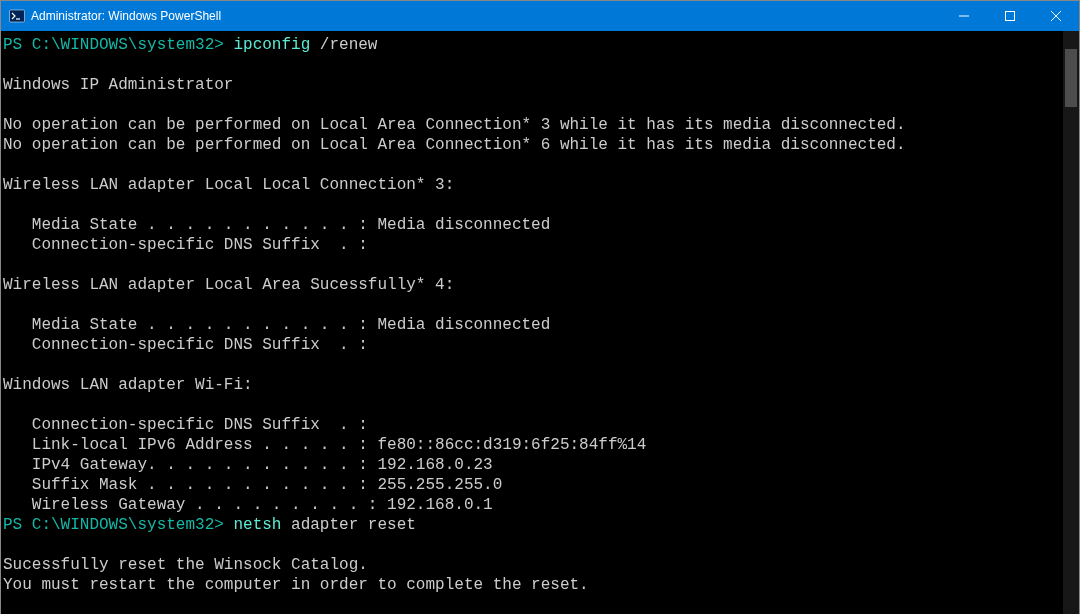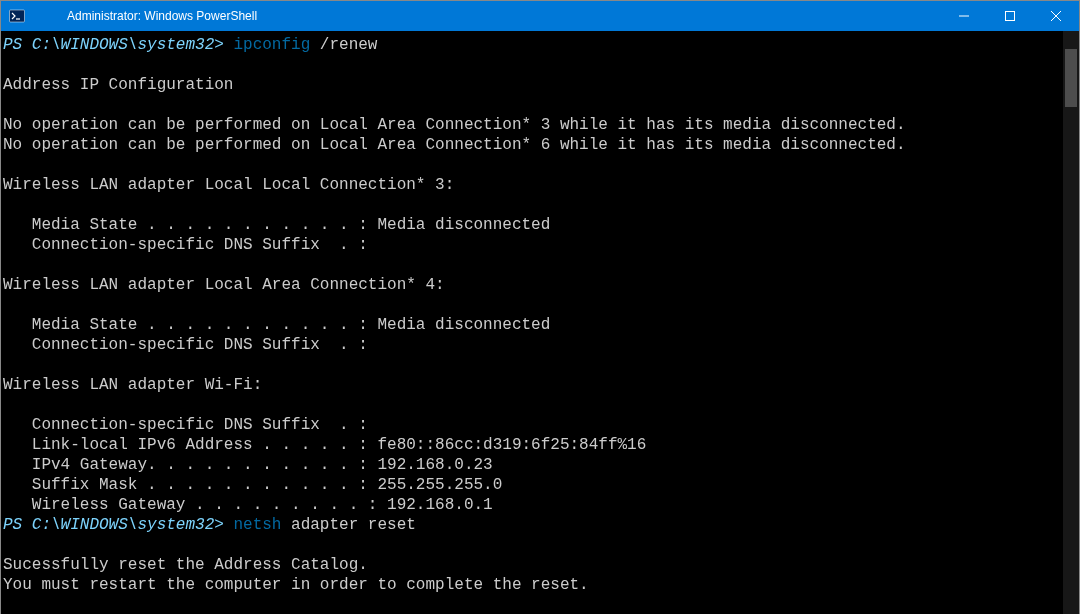--- a/index.html
+++ b/index.html
@@ -40,21 +40,20 @@
       height: 16px;
       margin-left: 8px;
       margin-right: 6px;
       display: flex;
       align-items: center;
       justify-content: center;
     }
     .titlebar-title {
       flex: 1;
       white-space: nowrap;
-      margin-left: 36px;
     }
     .titlebar-controls {
       display: flex;
       height: 100%;
     }
     .titlebar-btn {
       width: 46px;
       height: 100%;
       display: flex;
       align-items: center;
@@ -88,25 +87,24 @@
     }
     .scrollbar-thumb {
       position: absolute;
       top: 18px;
       left: 2px;
       right: 2px;
       height: 58px;
       background: #4d4d4d;
     }
     .prompt {
-      color: #7dd3fc;
-      font-style: italic;
+      color: #14b8a6;
     }
     .cmd-yellow {
-      color: #0369a1;
+      color: #5eead4;
     }
   </style>
 </head>
 <body>
 
 <div class="window">
 
   <div class="titlebar">
     <div class="titlebar-icon">
       <svg width="16" height="16" viewBox="0 0 16 16">
@@ -132,45 +130,45 @@
           <line x1="0" y1="0" x2="10" y2="10" stroke-width="1"></line>
           <line x1="10" y1="0" x2="0" y2="10" stroke-width="1"></line>
         </svg>
       </div>
     </div>
   </div>
 
   <div class="terminal-body">
     <div class="terminal-content"><span class="prompt">PS C:\WINDOWS\system32&gt; </span><span class="cmd-yellow">ipconfig </span><span>/renew</span>
 <span></span>
-<span>Address IP Configuration</span>
+<span>Windows IP Administrator</span>
 <span></span>
 <span>No operation can be performed on Local Area Connection* 3 while it has its media disconnected.</span>
 <span>No operation can be performed on Local Area Connection* 6 while it has its media disconnected.</span>
 <span></span>
 <span>Wireless LAN adapter Local Local Connection* 3:</span>
 <span></span>
 <span>   Media State . . . . . . . . . . . : Media disconnected</span>
 <span>   Connection-specific DNS Suffix  . :</span>
 <span></span>
-<span>Wireless LAN adapter Local Area Connection* 4:</span>
+<span>Wireless LAN adapter Local Area Sucessfully* 4:</span>
 <span></span>
 <span>   Media State . . . . . . . . . . . : Media disconnected</span>
 <span>   Connection-specific DNS Suffix  . :</span>
 <span></span>
-<span>Wireless LAN adapter Wi-Fi:</span>
+<span>Windows LAN adapter Wi-Fi:</span>
 <span></span>
 <span>   Connection-specific DNS Suffix  . :</span>
-<span>   Link-local IPv6 Address . . . . . : fe80::86cc:d319:6f25:84ff%16</span>
+<span>   Link-local IPv6 Address . . . . . : fe80::86cc:d319:6f25:84ff%14</span>
 <span>   IPv4 Gateway. . . . . . . . . . . : 192.168.0.23</span>
 <span>   Suffix Mask . . . . . . . . . . . : 255.255.255.0</span>
 <span>   Wireless Gateway . . . . . . . . . : 192.168.0.1</span>
 <span class="prompt">PS C:\WINDOWS\system32&gt; </span><span class="cmd-yellow">netsh </span><span>adapter reset</span>
 <span></span>
-<span>Sucessfully reset the Address Catalog.</span>
+<span>Sucessfully reset the Winsock Catalog.</span>
 <span>You must restart the computer in order to complete the reset.</span>
 <span></span>
 </div>
     <div class="scrollbar">
       <div class="scrollbar-thumb"></div>
     </div>
   </div>
 
 </div>
 

